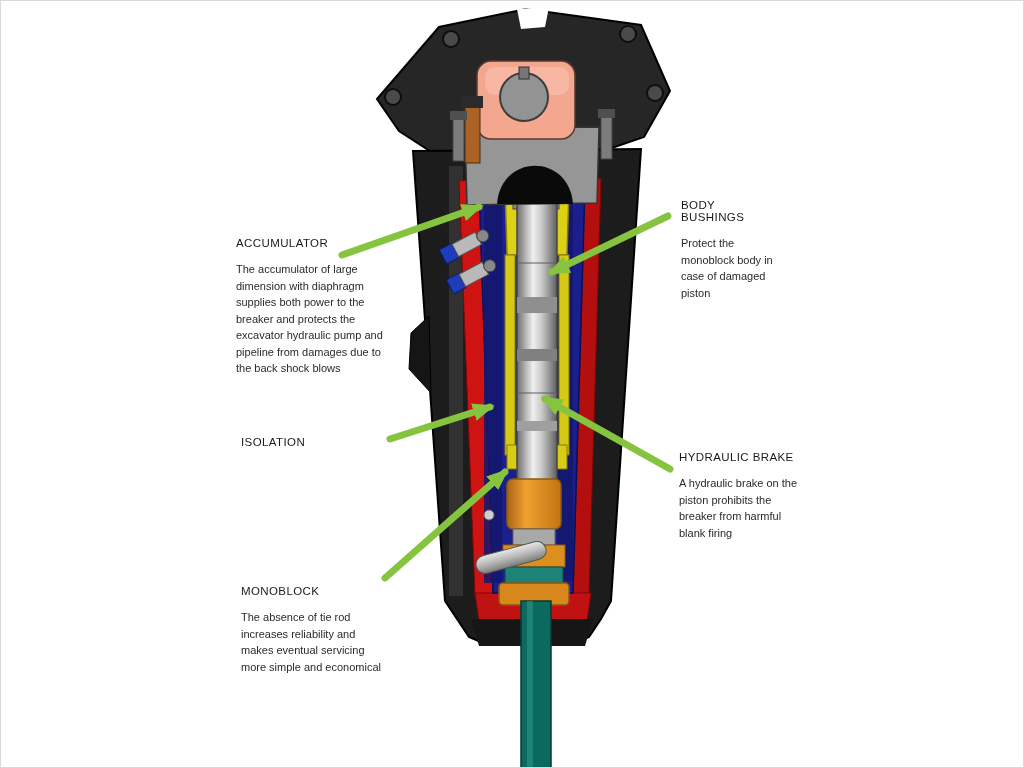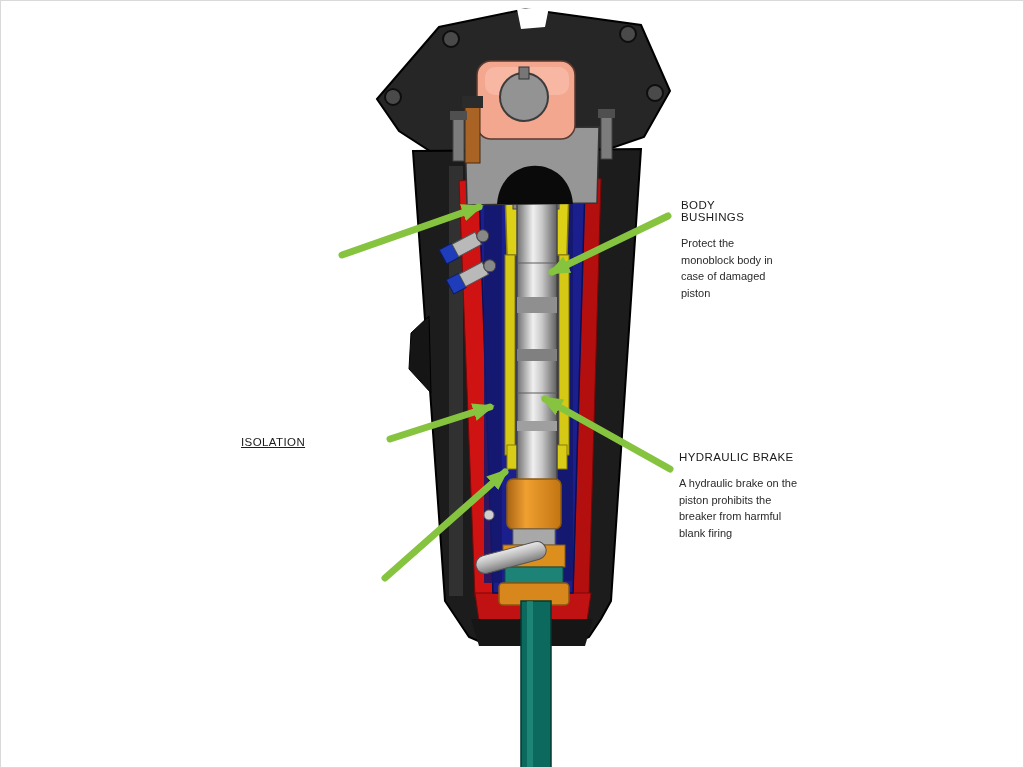--- a/index.html
+++ b/index.html
@@ -148,25 +148,33 @@
 
     <g stroke-linecap="round">
       <line x1="341" y1="254" x2="478" y2="206" stroke-width="7" marker-end="url(#ah)" stroke="#86c440"></line>
       <line x1="667" y1="215" x2="551" y2="271" stroke-width="7" marker-end="url(#ah)" stroke="#86c440"></line>
       <line x1="389" y1="438" x2="489" y2="406" stroke-width="7" marker-end="url(#ah)" stroke="#86c440"></line>
       <line x1="669" y1="468" x2="544" y2="398" stroke-width="7" marker-end="url(#ah)" stroke="#86c440"></line>
       <line x1="384" y1="577" x2="504" y2="471" stroke-width="7" marker-end="url(#ah)" stroke="#86c440"></line>
     </g>
   </svg>
 
+  <div class="label" style="left:235px; top:236px; width:150px;">
+    <div class="label-title">ACCUMULATOR</div>
+    <div class="label-text">The accumulator of large dimension with diaphragm supplies both power to the breaker and protects the excavator hydraulic pump and pipeline from damages due to the back shock blows</div>
+  </div>
 
-  <div class="label" style="left:240px; top:435px; width:142px;text-decoration:underline;">
+  <div class="label" style="left:240px; top:435px; width:142px;">
     <div class="label-title">ISOLATION</div>
   </div>
 
+  <div class="label" style="left:240px; top:584px; width:145px;">
+    <div class="label-title">MONOBLOCK</div>
+    <div class="label-text">The absence of tie rod increases reliability and makes eventual servicing more simple and economical</div>
+  </div>
 
   <div class="label" style="left:678px; top:450px; width:122px;">
     <div class="label-title">HYDRAULIC BRAKE</div>
     <div class="label-text">A hydraulic brake on the piston prohibits the breaker from harmful blank firing</div>
   </div>
 
   <div class="label" style="left:680px; top:198px; width:100px;">
     <div class="label-title">BODY BUSHINGS</div>
     <div class="label-text">Protect the monoblock body in case of damaged piston</div>
   </div>

